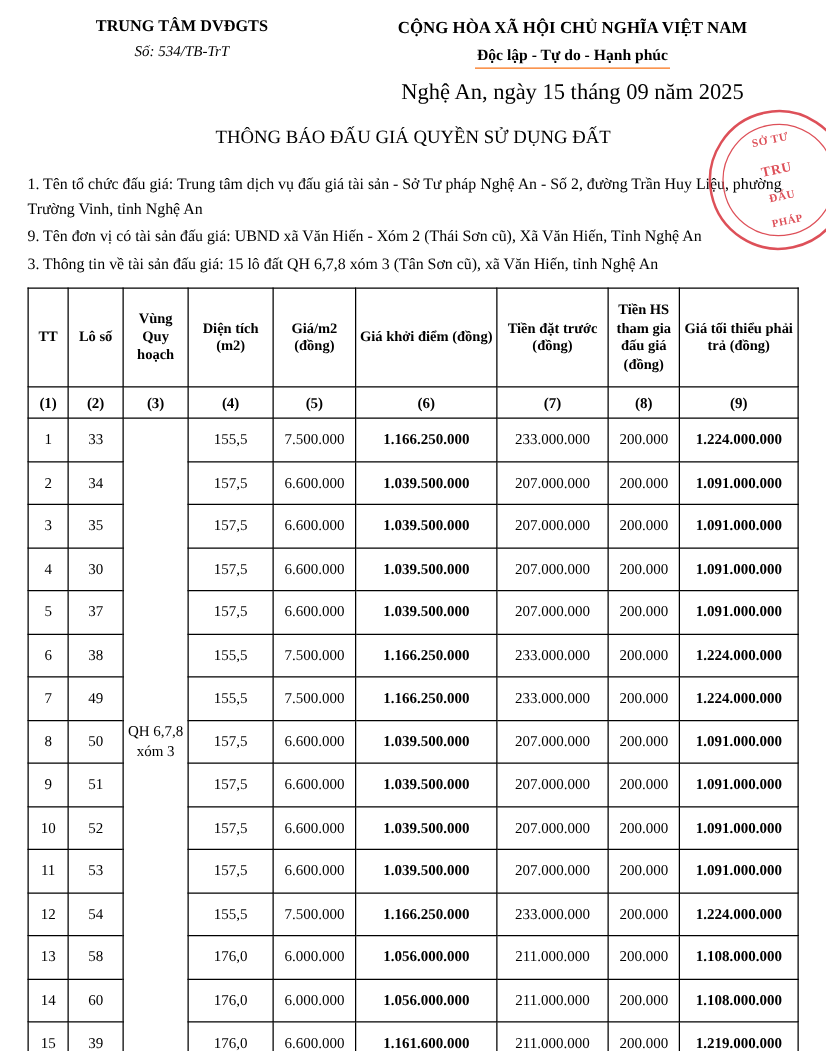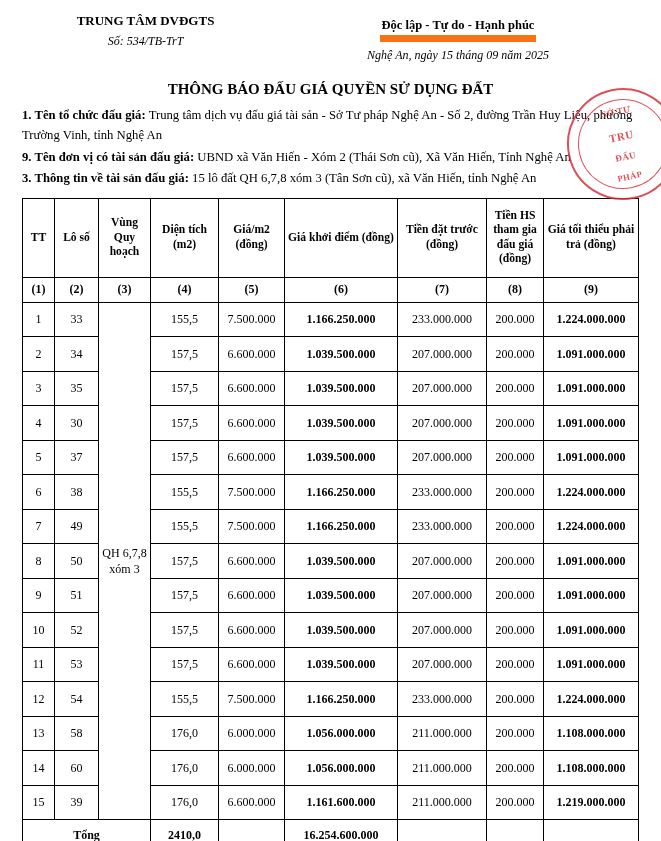--- a/index.html
+++ b/index.html
@@ -49,55 +49,54 @@
     font-family: Liberation Serif, serif;
   }
   .nation {
     font-size: 13.5px;
     font-weight: bold;
   }
   .motto {
     font-size: 12.5px;
     font-weight: bold;
     display: inline-block;
-    border-bottom: 7px solid #f97316;
+    border-bottom: 1px solid #f97316;
     padding: 0 2px 1px 2px;
     margin-top: 1px;
   }
   .so-line {
     font-size: 12px;
     font-style: italic;
     margin-top: 2px;
   }
   .place-date {
-    font-size: 12px;
-    font-style: italic;
+    font-size: 18px;
     margin-top: 5px;
   }
 
   
   .doc-title {
     text-align: center;
     font-size: 15px;
-    font-weight: bold;
-    margin: 16px 0 7px 0;
+    font-weight: normal;
+    margin: 16px 0 18px 0;
   }
 
   
   .body-text {
     padding: 0 22px 0 22px;
     font-size: 12.7px;
     line-height: 1.62;
   }
   .body-text p {
     margin: 0 0 1px 0;
     text-align: left;
   }
   .body-text .lbl {
-    font-weight: bold;
+    font-weight: normal;
   }
 
   
   .table-wrap {
     padding: 8px 22px 0 22px;
   }
   table.auction {
     border-collapse: collapse;
     width: 100%;
     table-layout: fixed;
@@ -195,20 +194,21 @@
     <div class="stamp-txt stamp-t3">ĐẤU</div>
     <div class="stamp-txt stamp-t4">PHÁP</div>
   </div>
 
   <div class="header">
     <div class="header-left">
       <div class="org-line-bold">TRUNG TÂM DVĐGTS</div>
       <div class="so-line">Số: 534/TB-TrT</div>
     </div>
     <div class="header-right">
+      <div class="nation">CỘNG HÒA XÃ HỘI CHỦ NGHĨA VIỆT NAM</div>
       <div class="motto">Độc lập - Tự do - Hạnh phúc</div>
       <div class="place-date">Nghệ An, ngày 15 tháng 09 năm 2025</div>
     </div>
   </div>
 
   <div class="doc-title">THÔNG BÁO ĐẤU GIÁ QUYỀN SỬ DỤNG ĐẤT</div>
 
   <div class="body-text">
     <p>
       <span class="lbl">1. Tên tổ chức đấu giá:</span><span> Trung tâm dịch vụ đấu giá tài sản - Sở Tư pháp Nghệ An - Số 2, đường Trần Huy Liệu, phường Trường Vinh, tỉnh Nghệ An</span>

